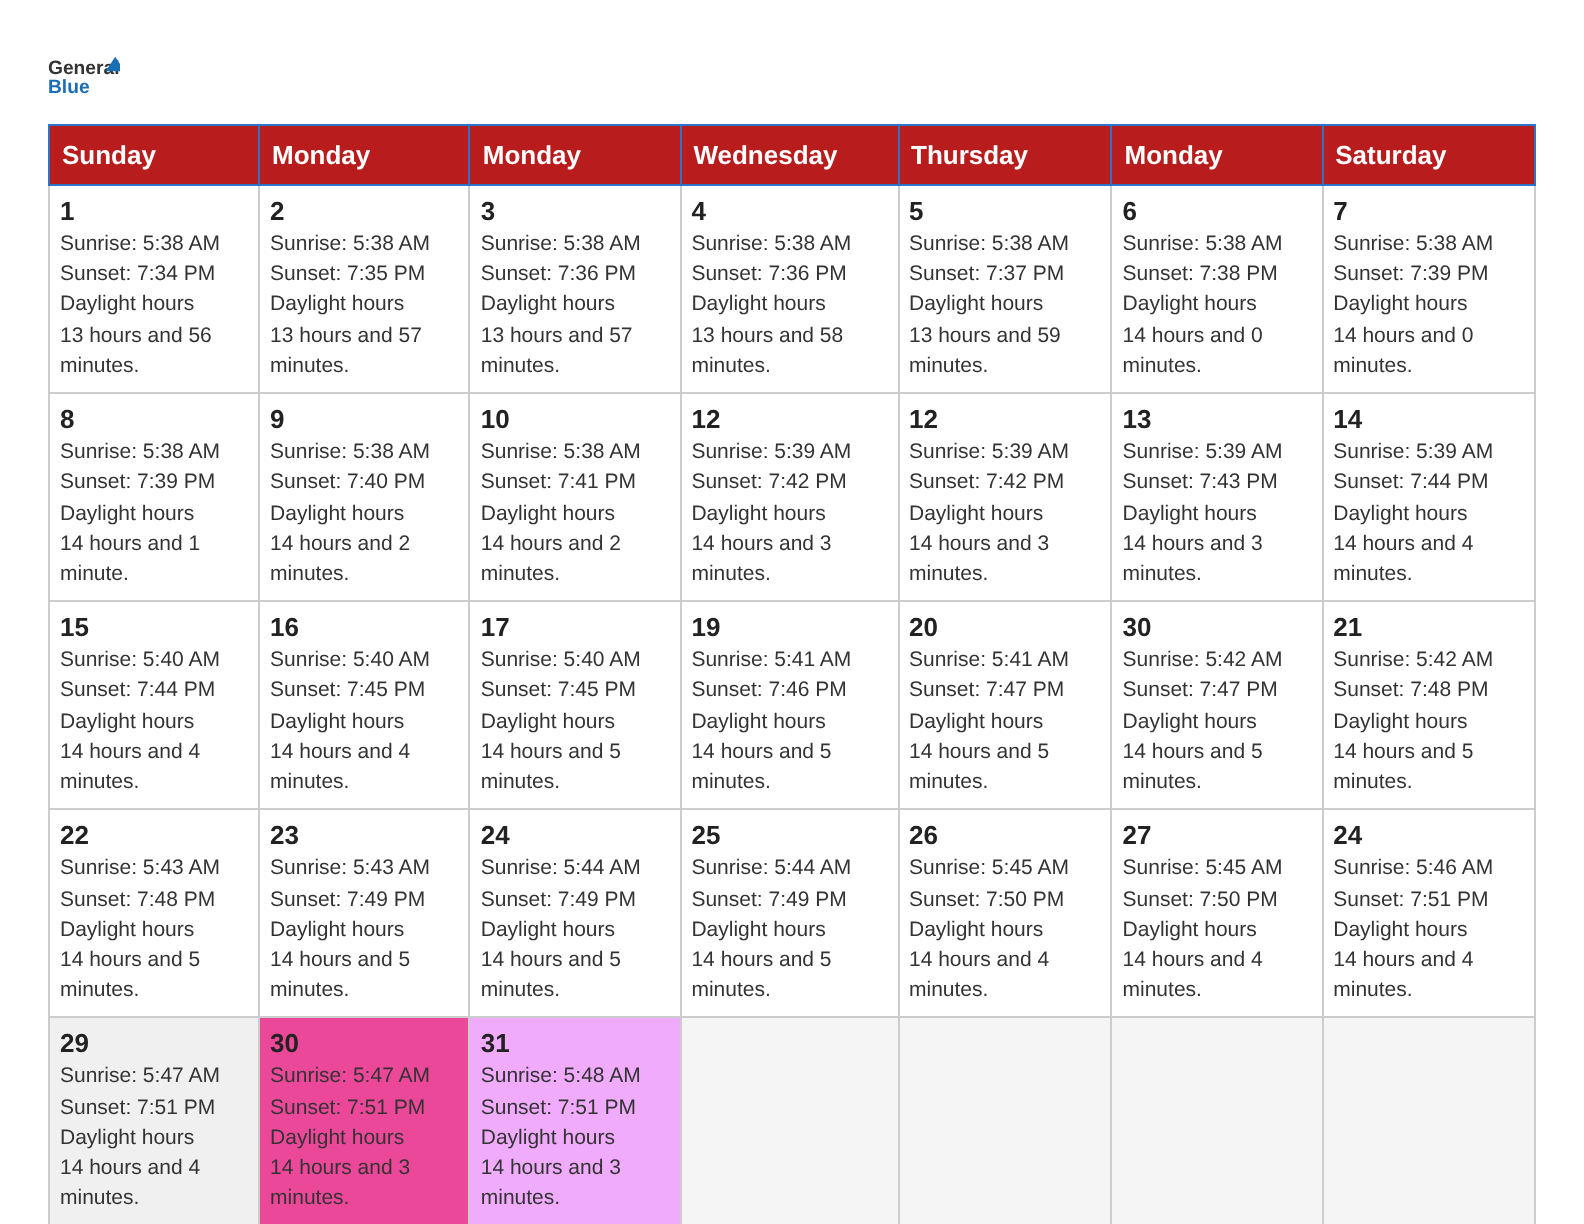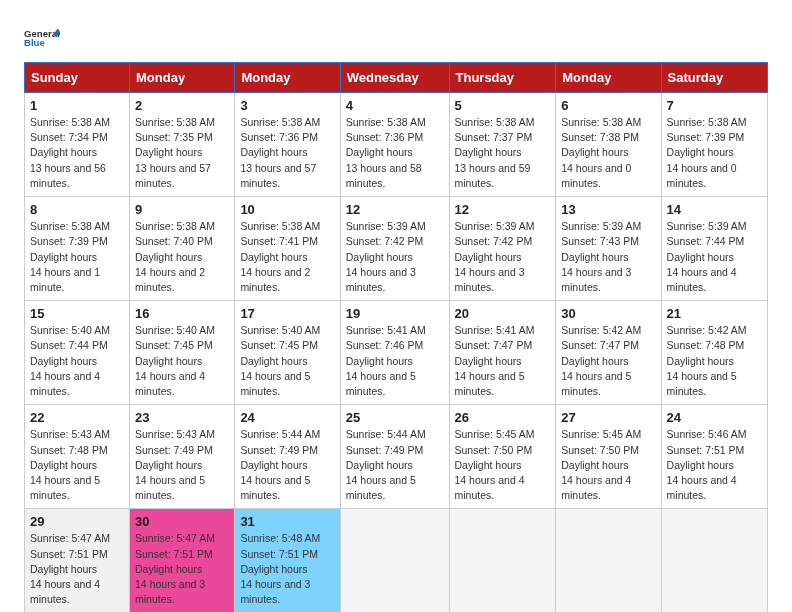--- a/index.html
+++ b/index.html
@@ -229,21 +229,21 @@
       </tr>
       <tr>
         <td style="background: rgb(240, 240, 240); margin-top: 12px;">
         <span class="day-num">29</span>
         <span class="day-info">Sunrise: 5:47 AM<br>Sunset: 7:51 PM<br>Daylight hours<br>14 hours and 4 minutes.</span>
       </td>
         <td style="background: #ec4899;">
         <span class="day-num">30</span>
         <span class="day-info">Sunrise: 5:47 AM<br>Sunset: 7:51 PM<br>Daylight hours<br>14 hours and 3 minutes.</span>
       </td>
-        <td style="background: #7dd3fc; margin-left: 12px;">
+        <td style="background: #f0abfc; margin-left: 12px;">
         <span class="day-num">31</span>
         <span class="day-info">Sunrise: 5:48 AM<br>Sunset: 7:51 PM<br>Daylight hours<br>14 hours and 3 minutes.</span>
       </td>
         <td class="empty-cell" style="background: rgb(245, 245, 245);"></td>
         <td class="empty-cell" style="background: rgb(245, 245, 245);"></td>
         <td class="empty-cell" style="background: rgb(245, 245, 245);"></td>
         <td class="empty-cell" style="background: rgb(245, 245, 245);"></td>
       </tr>
     </tbody>
 </table>

